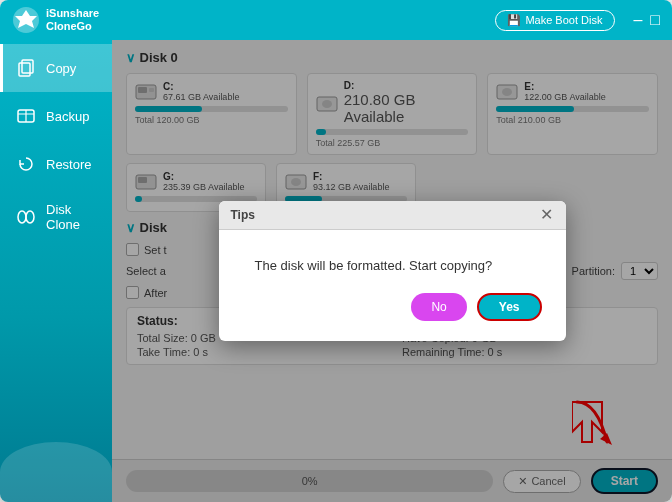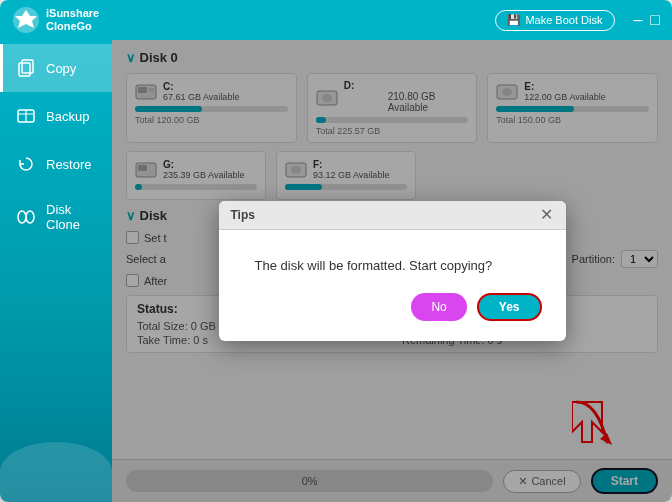--- a/index.html
+++ b/index.html
@@ -519,21 +519,21 @@
           </div>
 
           <div class="drive-card">
             <div class="drive-header">
               <svg class="drive-icon" viewBox="0 0 22 22">
                 <rect x="1" y="5" width="20" height="14" rx="2" fill="#e8e8e8" stroke="#999" stroke-width="1"></rect>
                 <ellipse cx="11" cy="12" rx="5" ry="4" fill="#ccc"></ellipse>
               </svg>
               <div class="drive-info">
                 <div>D:</div>
-                <div class="avail" style="font-size:10px;margin-left:44px;">210.80 GB Available</div>
+                <div class="avail" style="font-size:15px;">210.80 GB Available</div>
               </div>
             </div>
             <div class="drive-bar-bg">
                 <div class="drive-bar-fill" style="width:7%"></div>
               </div>
             <div class="drive-total">Total 225.57 GB</div>
           </div>
 
           <div class="drive-card">
             <div class="drive-header">
@@ -542,21 +542,21 @@
                 <ellipse cx="11" cy="12" rx="5" ry="4" fill="#ccc"></ellipse>
               </svg>
               <div class="drive-info">
                 <div>E:</div>
                 <div class="avail" style="font-size:9px;">122.00 GB Available</div>
               </div>
             </div>
             <div class="drive-bar-bg">
                 <div class="drive-bar-fill" style="width:51%"></div>
               </div>
-            <div class="drive-total">Total 150.00 GB</div>
+            <div class="drive-total">Total 210.00 GB</div>
           </div>
         </div>
 
         <div class="disk2-drives-row">
           <div class="drive-card" style="max-width:140px;">
             <div class="drive-header">
               <svg class="drive-icon" viewBox="0 0 22 22">
                 <rect x="1" y="5" width="20" height="14" rx="2" fill="#e0e0e0" stroke="#999" stroke-width="1"></rect>
                 <rect x="3" y="7" width="9" height="6" fill="#aaa" rx="1"></rect>
               </svg>

